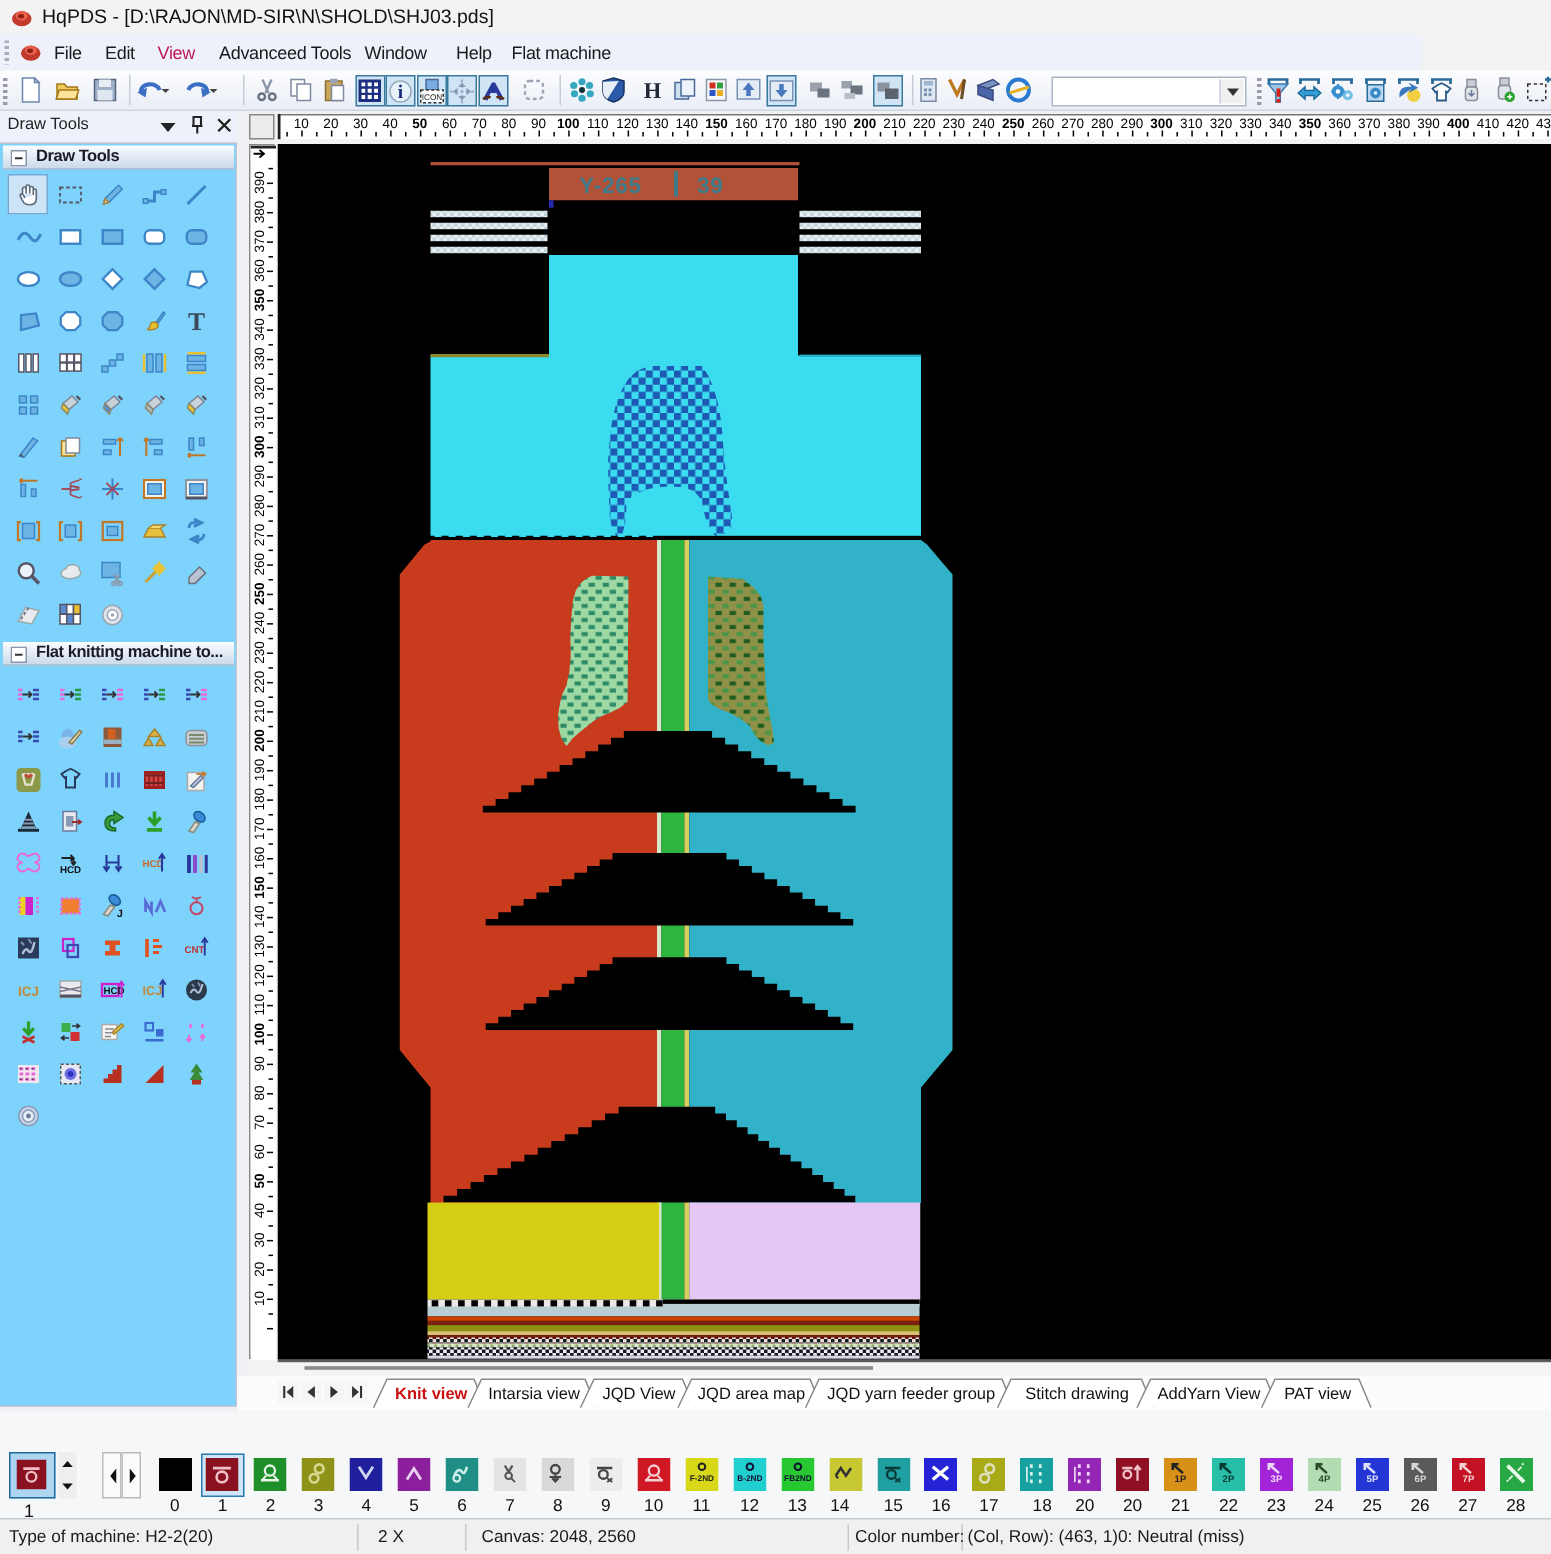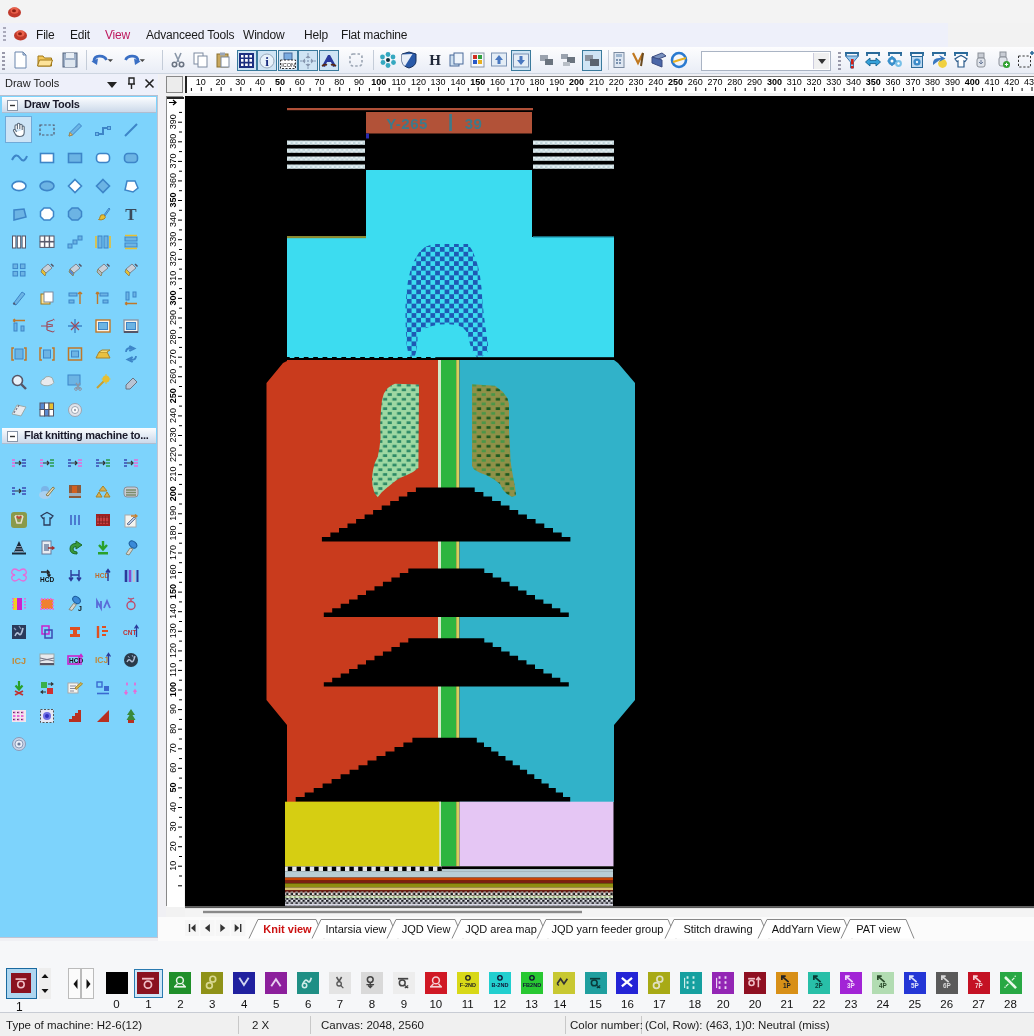--- a/index.html
+++ b/index.html
@@ -4,20 +4,21 @@
 body{width:1034px;height:1036px;position:relative;overflow:hidden;
  font-family:"Liberation Sans",sans-serif;background:#f2f2f2}
 .ab{position:absolute}
 </style></head><body>
 <div style="position:absolute;left:0;top:0;width:1034px;height:23px;background:#f3f3f3">
     <svg class="ab" style="left:7px;top:4px" width="15" height="15" viewBox="0 0 15 15">
       <ellipse cx="7.5" cy="8.5" rx="6.5" ry="5" fill="#c0392b"></ellipse>
       <ellipse cx="7.5" cy="6.5" rx="4" ry="3.2" fill="#e8604a"></ellipse>
       <ellipse cx="7" cy="6.8" rx="2" ry="1.5" fill="#8e1f12"></ellipse>
     </svg>
+    <div style="position:absolute;left:28px;top:3px;font-size:13px;color:#111">HqPDS - [D:\RAJON\MD-SIR\N\SHOLD\SHJ03.pds]</div>
   </div>
 <div style="position:absolute;left:0;top:23px;width:948px;height:24px;background:#eef0fa">
     <div style="position:absolute;left:3px;top:4px;width:3px;height:16px;background:repeating-linear-gradient(#aab 0 2px,#eef0fa 2px 4px)"></div>
     <svg class="ab" style="left:13px;top:4px" width="15" height="15" viewBox="0 0 15 15">
       <ellipse cx="7.5" cy="8.5" rx="6.5" ry="5" fill="#c0392b"></ellipse>
       <ellipse cx="7.5" cy="6.5" rx="4" ry="3.2" fill="#e8604a"></ellipse>
       <ellipse cx="7" cy="6.8" rx="2" ry="1.5" fill="#8e1f12"></ellipse>
     </svg>
     <div style="position:absolute;left:36px;top:5px;font-size:12px;letter-spacing:-0.2px;color:#1a1a1a">File</div>
     <div style="position:absolute;left:70px;top:5px;font-size:12px;letter-spacing:-0.2px;color:#1a1a1a">Edit</div>
@@ -1437,17 +1438,17 @@
           <circle cx="16" cy="3" r="0.9" fill="#e8f8e8"></circle>
         </g>
       </svg></div>
     <div style="position:absolute;left:1000.5px;top:57px;width:20px;height:12px;font-size:11.5px;color:#111;text-align:center">28</div>
   </div>
 <div style="position:absolute;left:0;top:1012px;width:1034px;height:24px;background:#f0f0f0;border-top:1px solid #c8ccd4">
     <div style="position:absolute;left:238px;top:3px;width:1px;height:18px;background:#c8c8c8"></div>
     <div style="position:absolute;left:310px;top:3px;width:1px;height:18px;background:#c8c8c8"></div>
     <div style="position:absolute;left:565px;top:3px;width:1px;height:18px;background:#c8c8c8"></div>
     <div style="position:absolute;left:641px;top:3px;width:1px;height:18px;background:#c8c8c8"></div>
-    <div style="position:absolute;left:6px;top:6px;font-size:11.5px;color:#1a1a1a">Type of machine: H2-6(12)</div>
+    <div style="position:absolute;left:6px;top:6px;font-size:11.5px;color:#1a1a1a">Type of machine: H2-2(20)</div>
     <div style="position:absolute;left:252px;top:6px;font-size:11.5px;color:#1a1a1a">2 X</div>
     <div style="position:absolute;left:321px;top:6px;font-size:11.5px;color:#1a1a1a">Canvas: 2048, 2560</div>
     <div style="position:absolute;left:570px;top:6px;font-size:11.5px;color:#1a1a1a">Color number:</div>
     <div style="position:absolute;left:645px;top:6px;font-size:11.5px;color:#1a1a1a">(Col, Row): (463, 1)0: Neutral (miss)</div>
   </div>
 </body></html>

